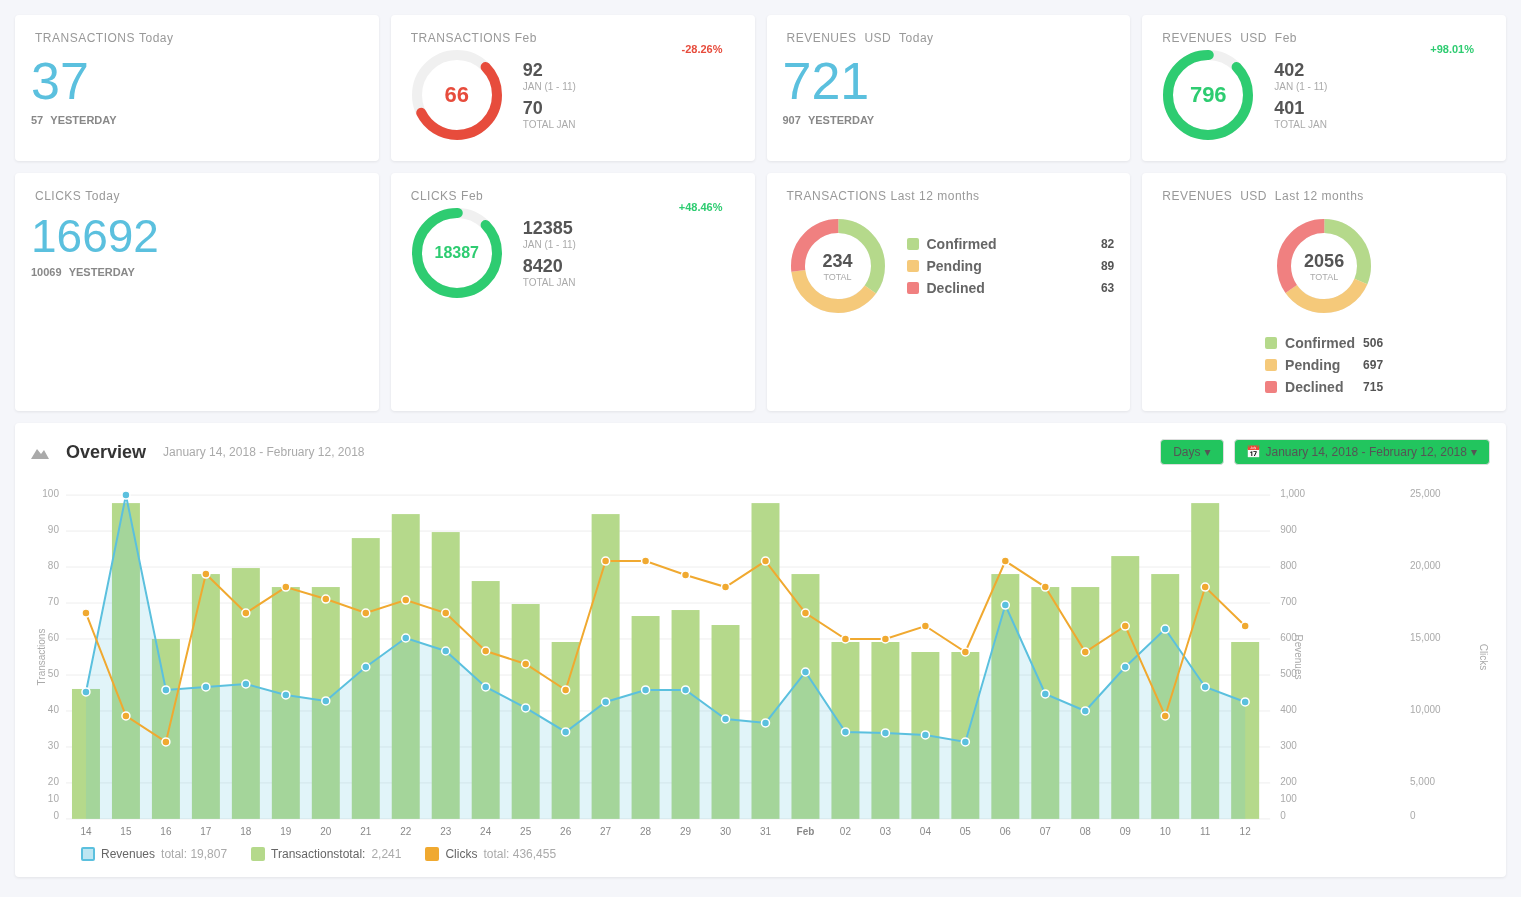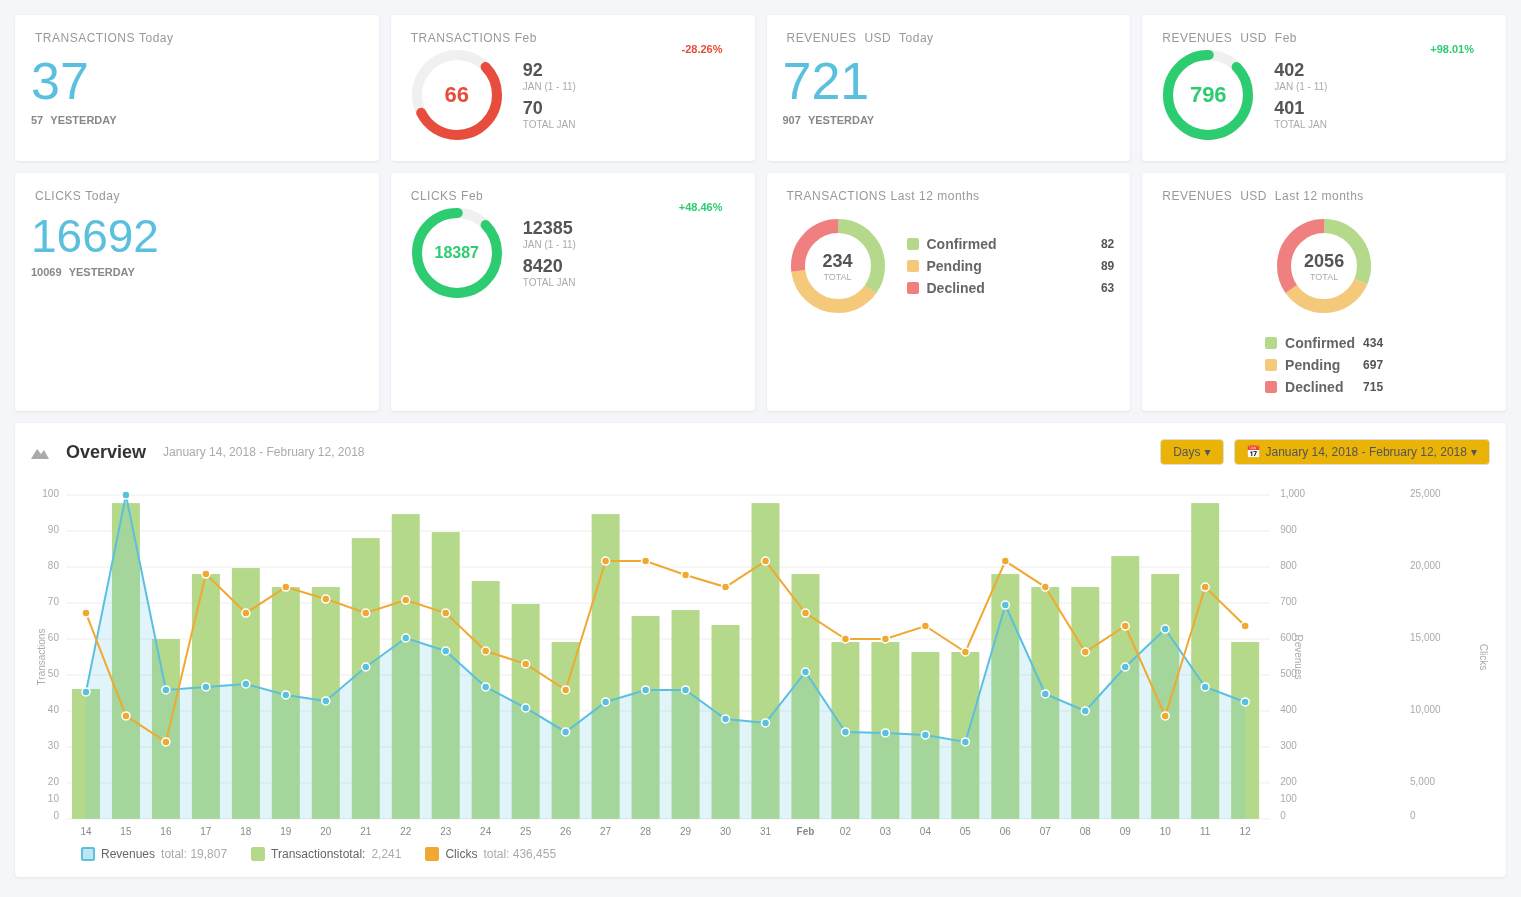--- a/index.html
+++ b/index.html
@@ -53,21 +53,21 @@
     .legend-label { flex: 1; color: #666; font-size: 14px; font-weight: bold; }
     .legend-value { font-weight: 600; color: #555; font-size: 12px; }
 
     
     .overview-section { background: #fff; border-radius: 4px; padding: 16px; box-shadow: 0 1px 3px rgba(0,0,0,0.08); }
     .overview-header { display: flex; justify-content: space-between; align-items: center; margin-bottom: 12px; }
     .overview-title { display: flex; align-items: center; gap: 17px; }
     .overview-title-text { font-size: 18px; font-weight: 700; color: #333; }
     .overview-date-range { font-size: 12px; color: #aaa; }
     .overview-controls { display: flex; gap: 10px; align-items: center; }
-    .ctrl-btn { border: 1px solid #ddd; background: #eab308; padding: 5px 12px; border-radius: 4px; font-size: 12px; cursor: pointer; display: flex; align-items: flex-start; gap: 4px; color: #555; }
+    .ctrl-btn { border: 1px solid #ddd; background: #22c55e; padding: 5px 12px; border-radius: 4px; font-size: 12px; cursor: pointer; display: flex; align-items: flex-start; gap: 4px; color: #555; }
 
     
     .chart-container { position: relative; width: 100%; height: 360px; }
 
     
     .chart-legend { display: flex; gap: 24px; align-items: center; margin-top: 10px; padding-left: 50px; }
     .legend-item { display: flex; align-items: center; gap: 6px; font-size: 12px; color: #666; }
     .legend-color-box { width: 14px; height: 14px; border-radius: 2px; }
 
     
@@ -265,21 +265,21 @@
           </svg>
           <div class="donut-center">
             <div class="donut-center-num">2056</div>
             <div class="donut-center-label">TOTAL</div>
           </div>
         </div>
         <div class="donut-legend">
           <div class="legend-row">
             <div class="legend-dot" style="background:#b5d98b;"></div>
             <span class="legend-label">Confirmed</span>
-            <span class="legend-value">434</span>
+            <span class="legend-value">506</span>
           </div>
           <div class="legend-row">
             <div class="legend-dot" style="background:#f5c97a;"></div>
             <span class="legend-label">Pending</span>
             <span class="legend-value">697</span>
           </div>
           <div class="legend-row">
             <div class="legend-dot" style="background:#f08080;"></div>
             <span class="legend-label">Declined</span>
             <span class="legend-value">715</span>

